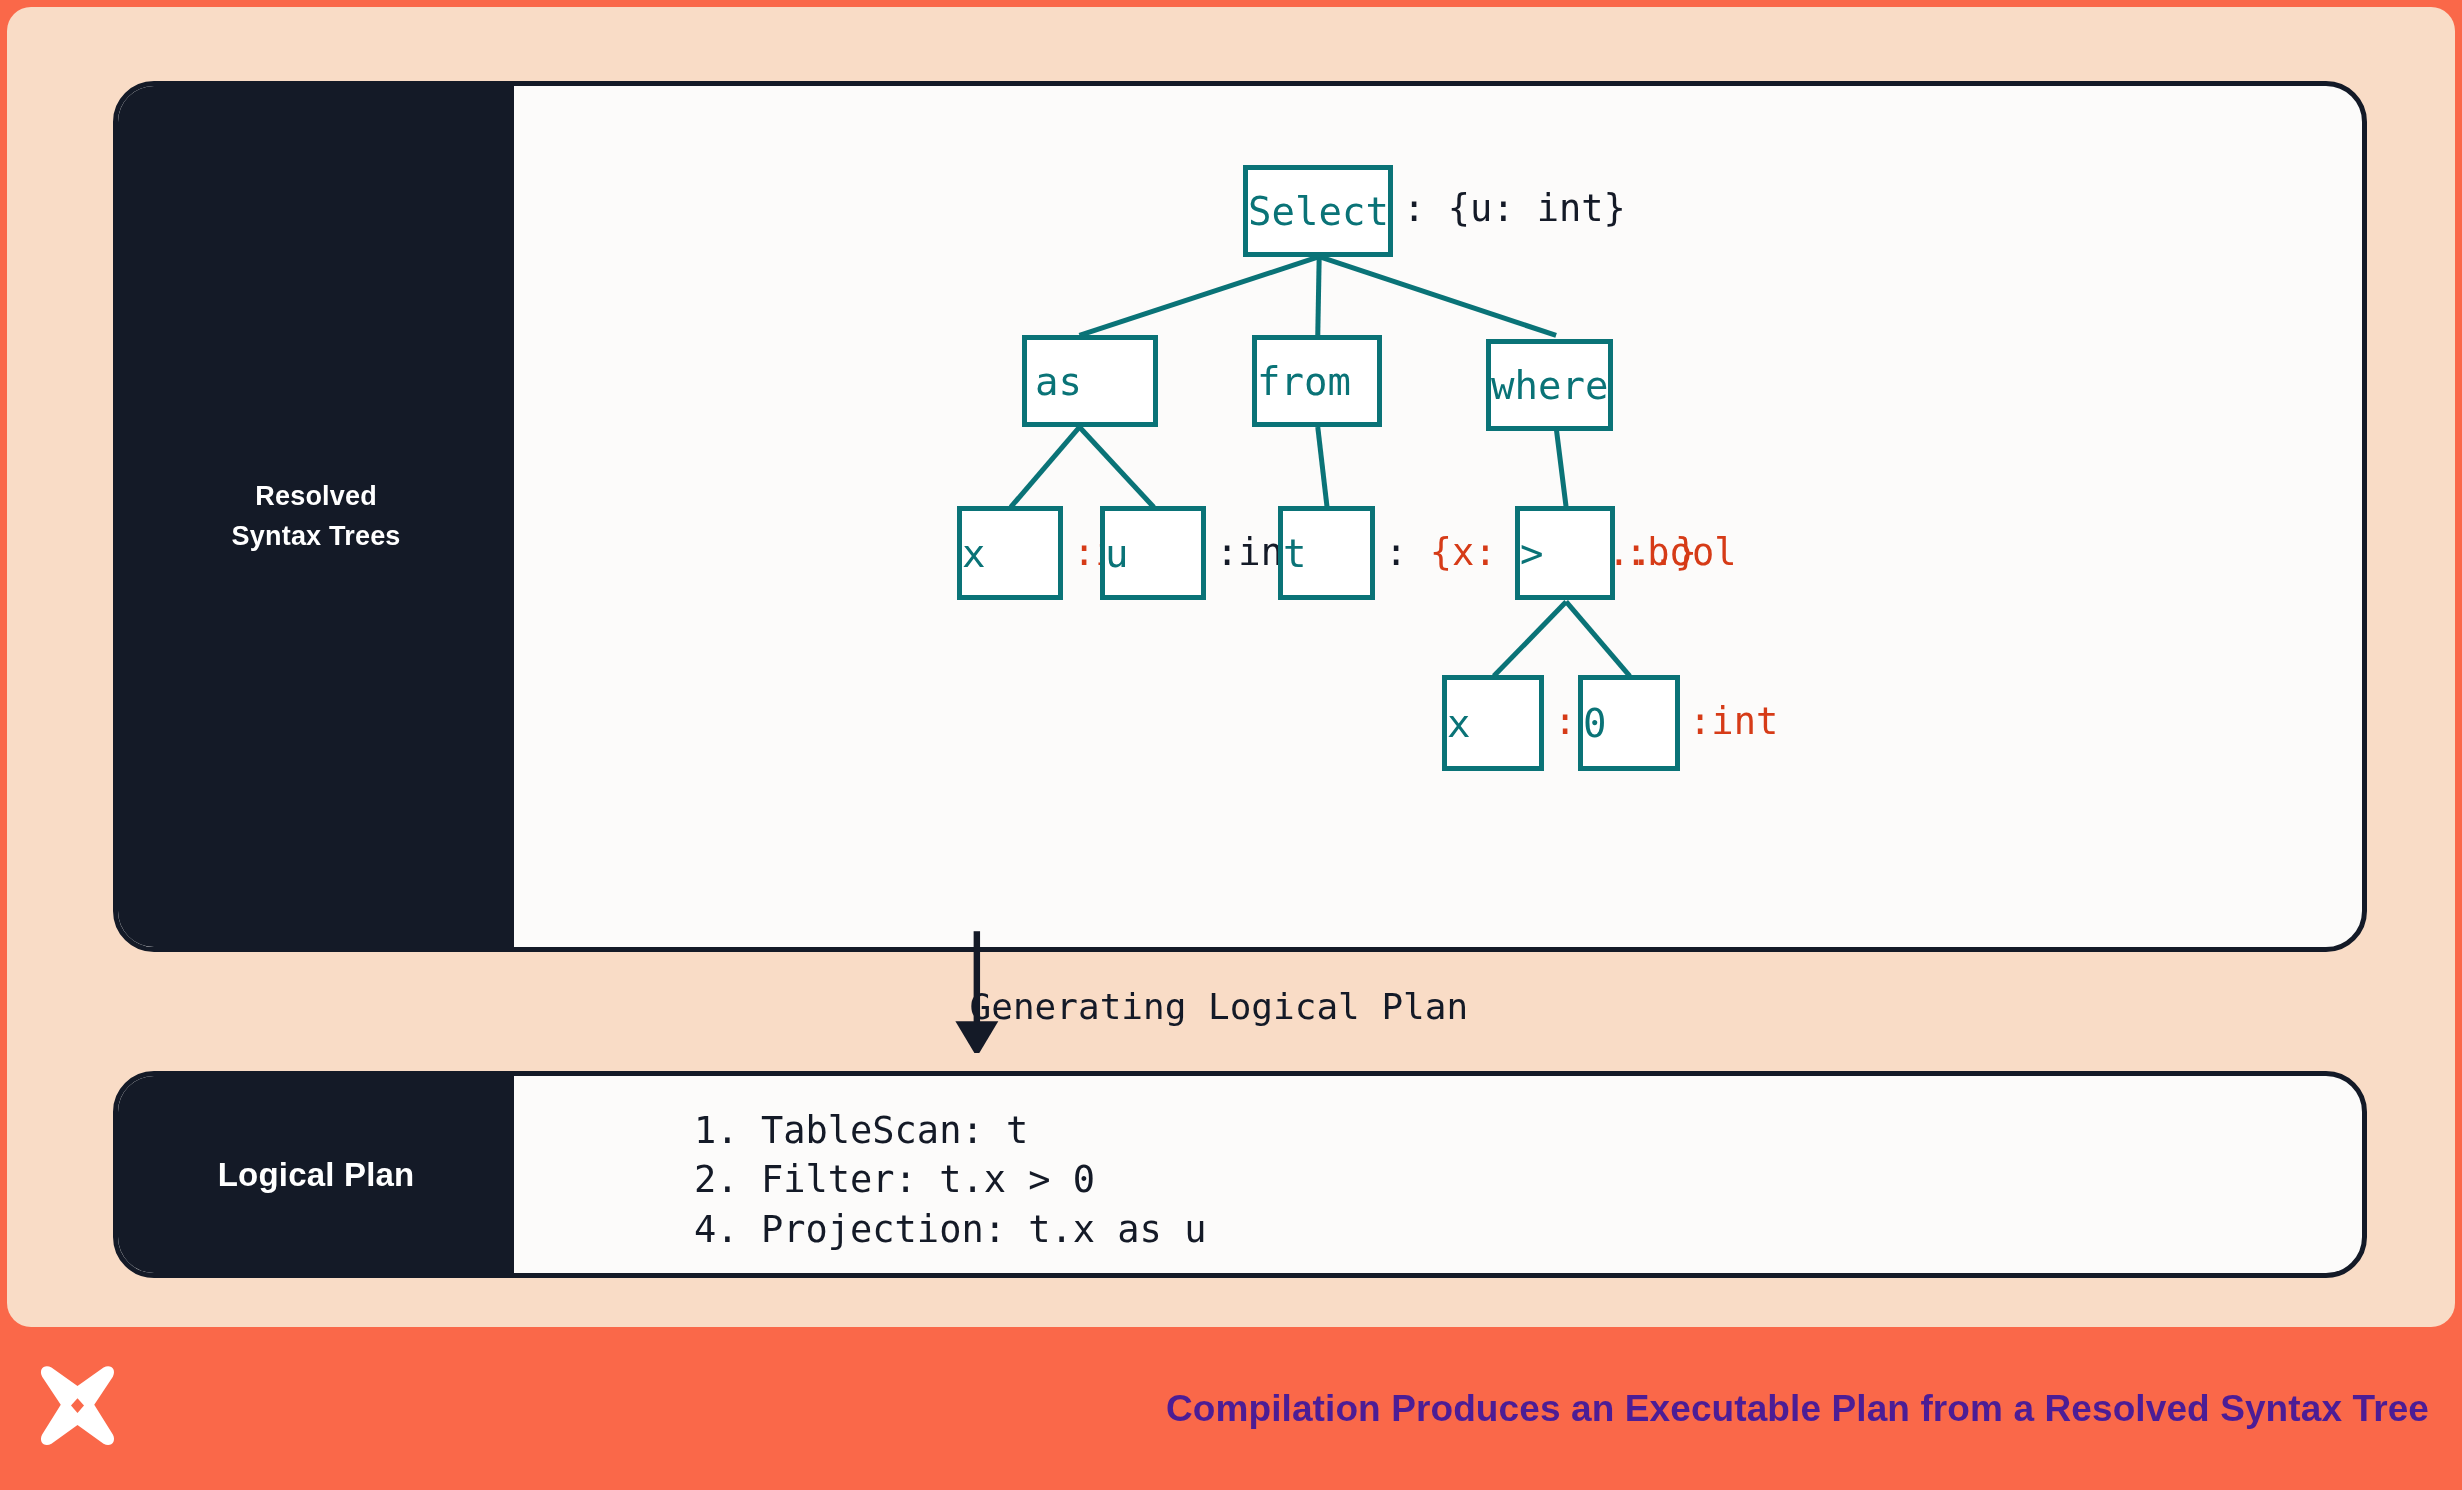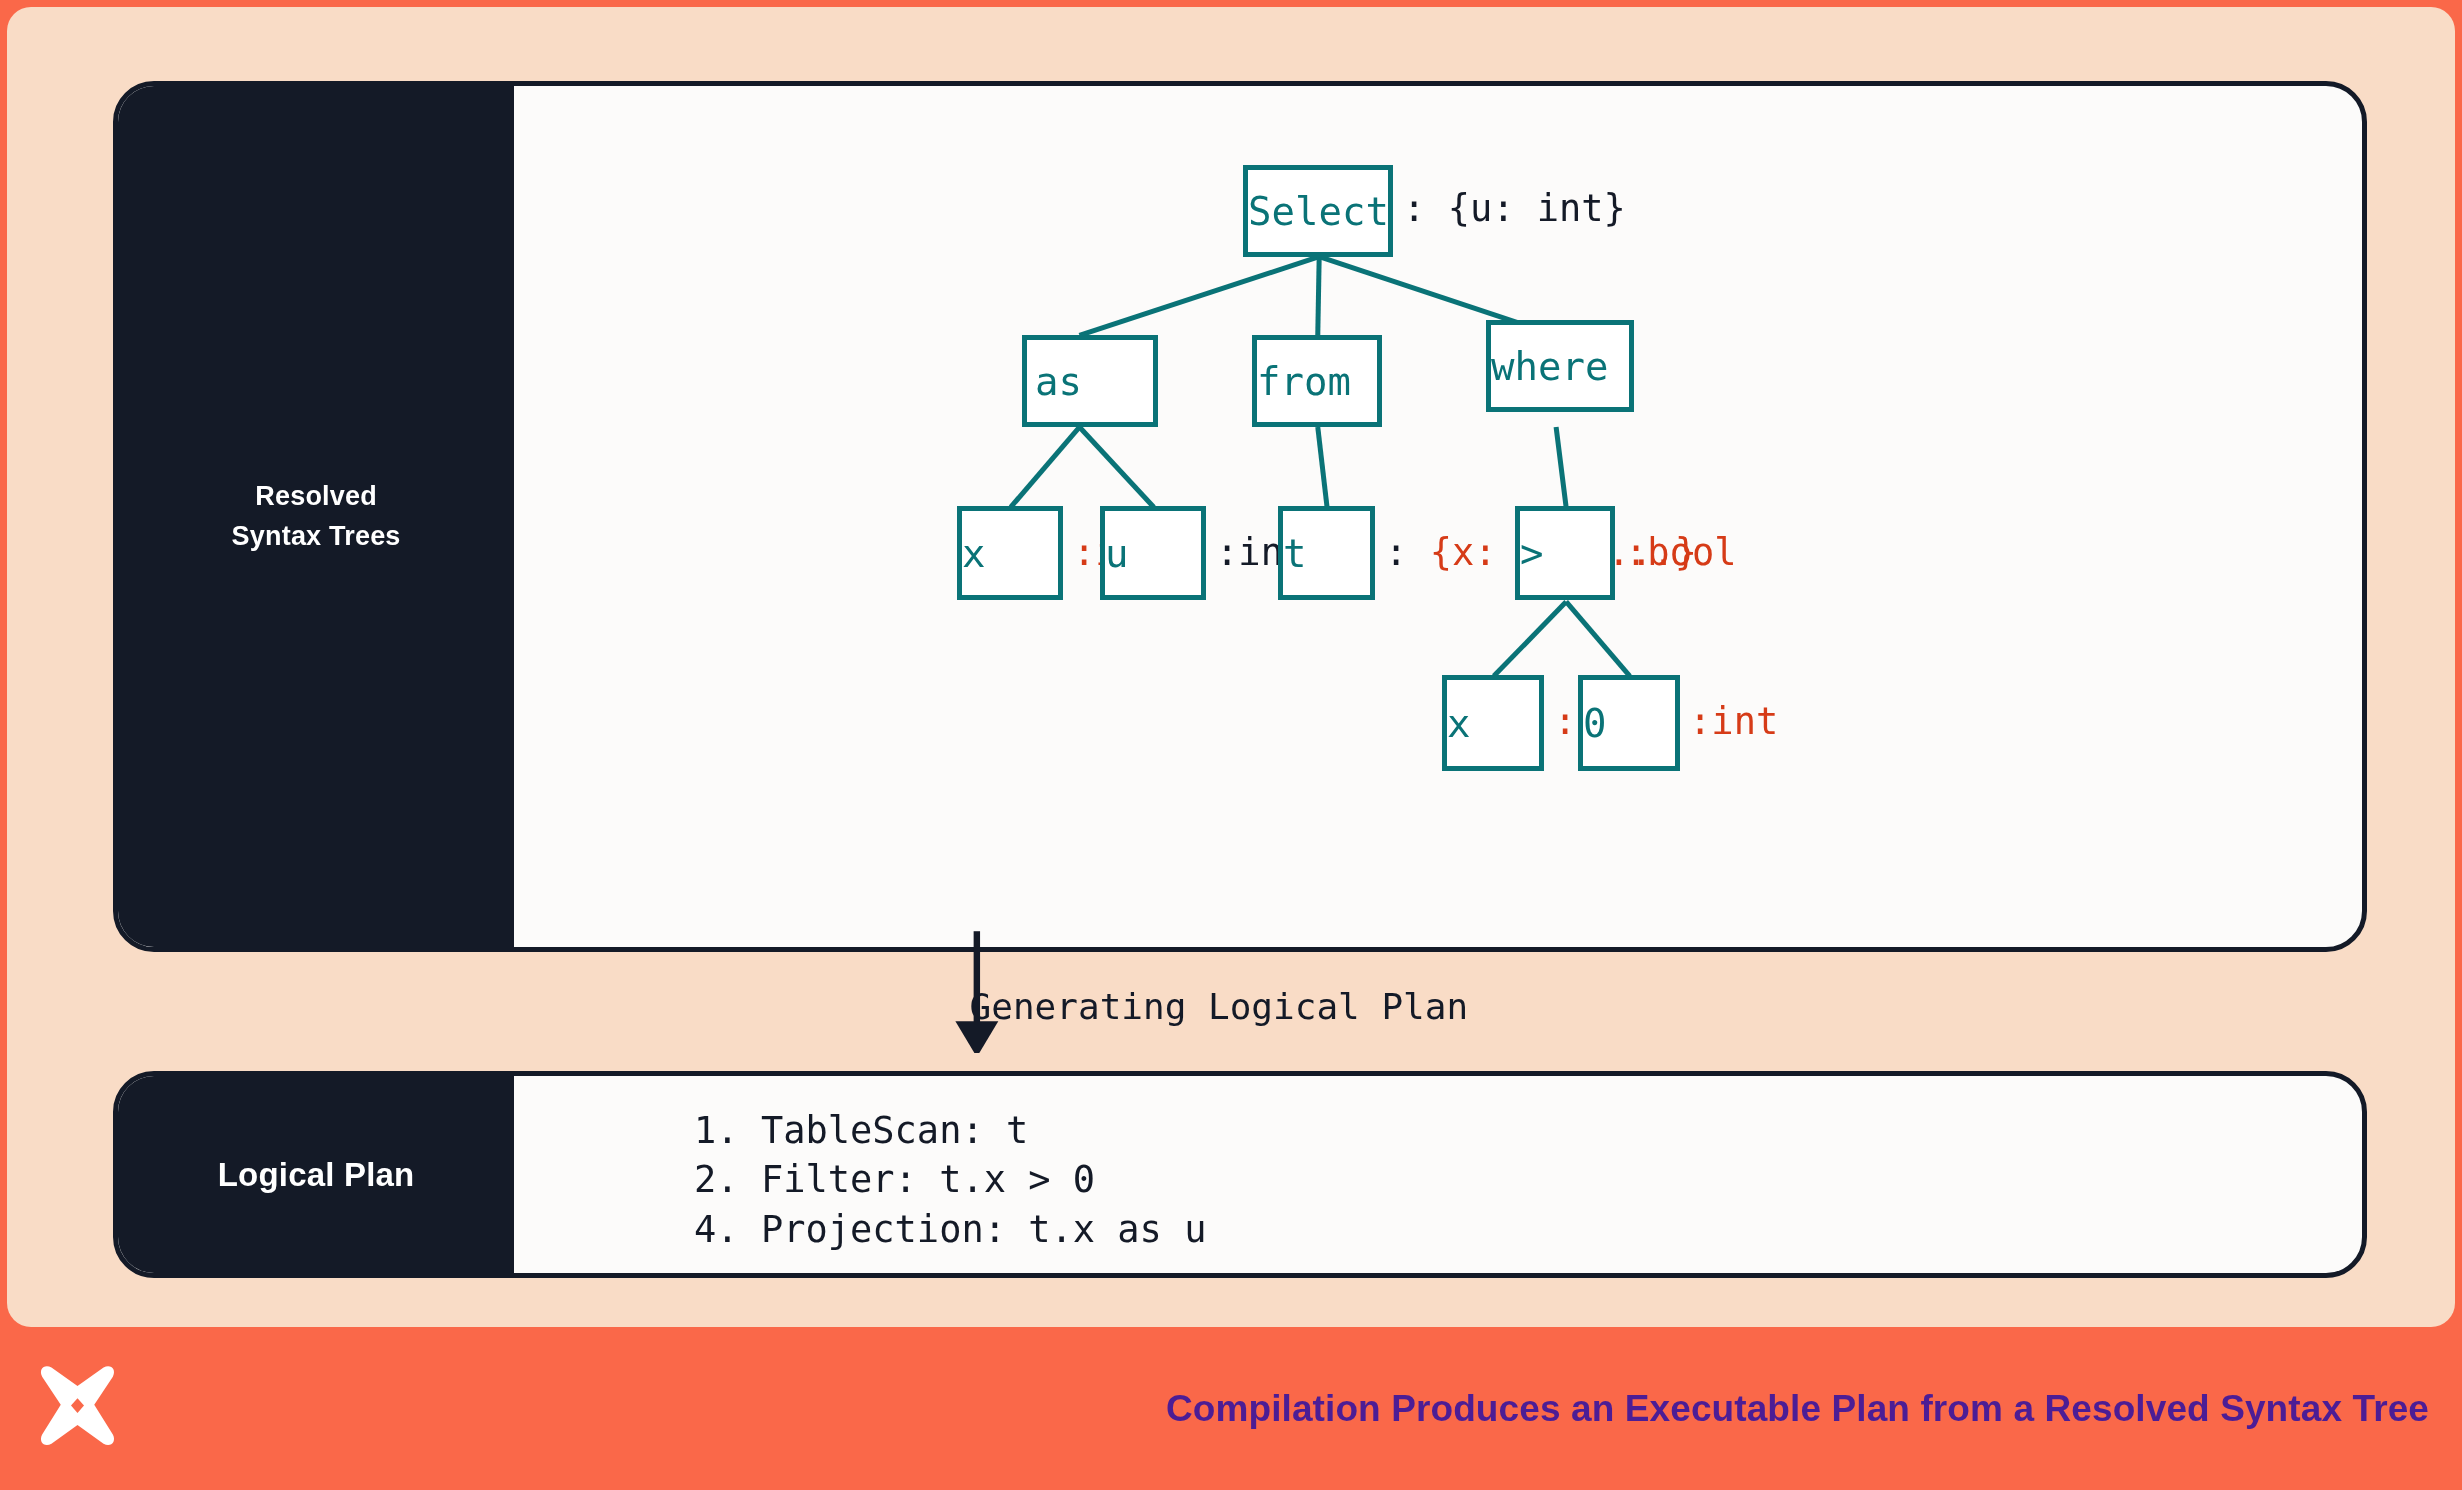--- a/index.html
+++ b/index.html
@@ -123,21 +123,21 @@
             <div class="node" style="left: 729px; top: 79px; width: 150px; height: 92px;">
               <span>Select</span>
             </div>
             <div class="ann navy" style="left: 889px; top: 104px;">: {u: int}</div>
             <div class="node" style="left: 508px; top: 249px; width: 136px; height: 92px; padding-left: 8px;">
               <span>as</span>
             </div>
             <div class="node" style="left: 738px; top: 249px; width: 130px; height: 92px;">
               <span>from</span>
             </div>
-            <div class="node" style="left: 972px; top: 234px; width: 148px; height: 92px;">
+            <div class="node" style="left: 972px; top: 253px; width: 127px; height: 92px;">
               <span>where</span>
             </div>
             <div class="node" style="left: 443px; top: 420px; width: 106px; height: 94px;">
               <span>x</span>
             </div>
             <div class="ann red" style="left: 559px; top: 448px;">:int</div>
             <div class="node" style="left: 586px; top: 420px; width: 106px; height: 94px;">
               <span>u</span>
             </div>
             <div class="ann navy" style="left: 702px; top: 448px;">:int</div>

